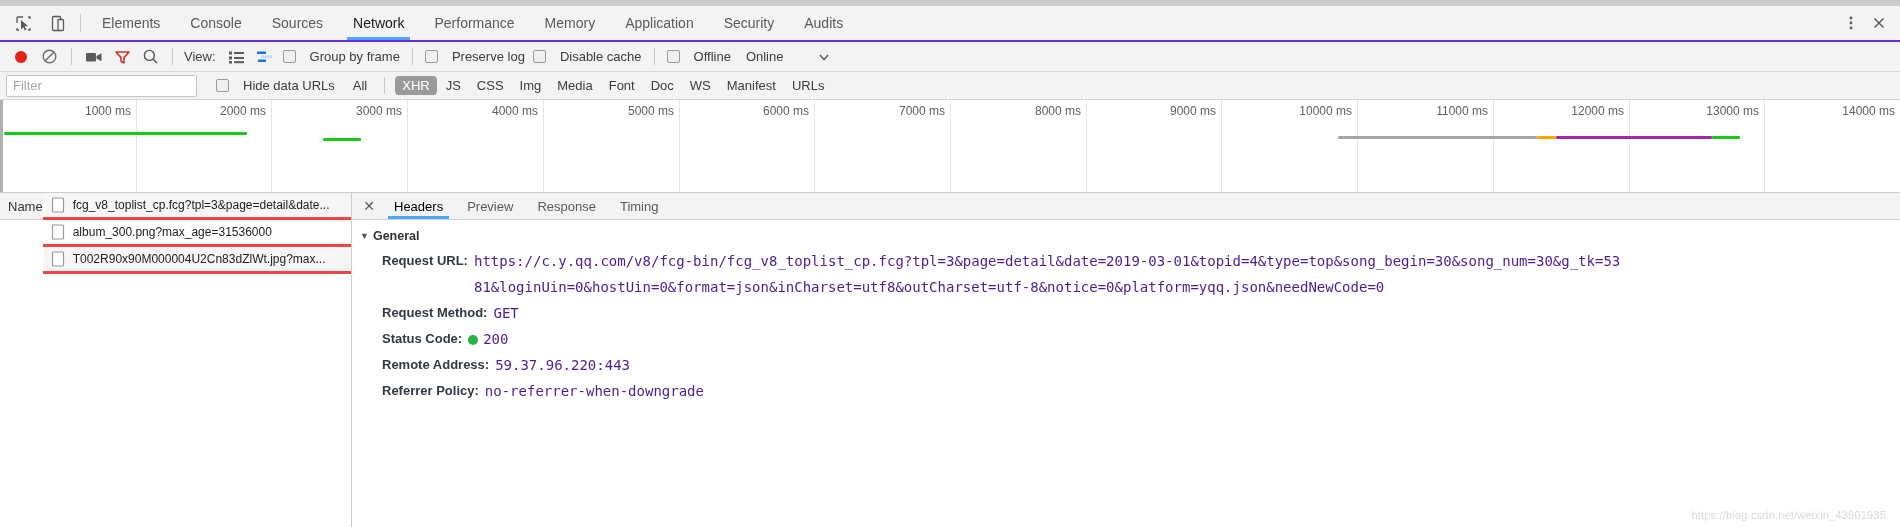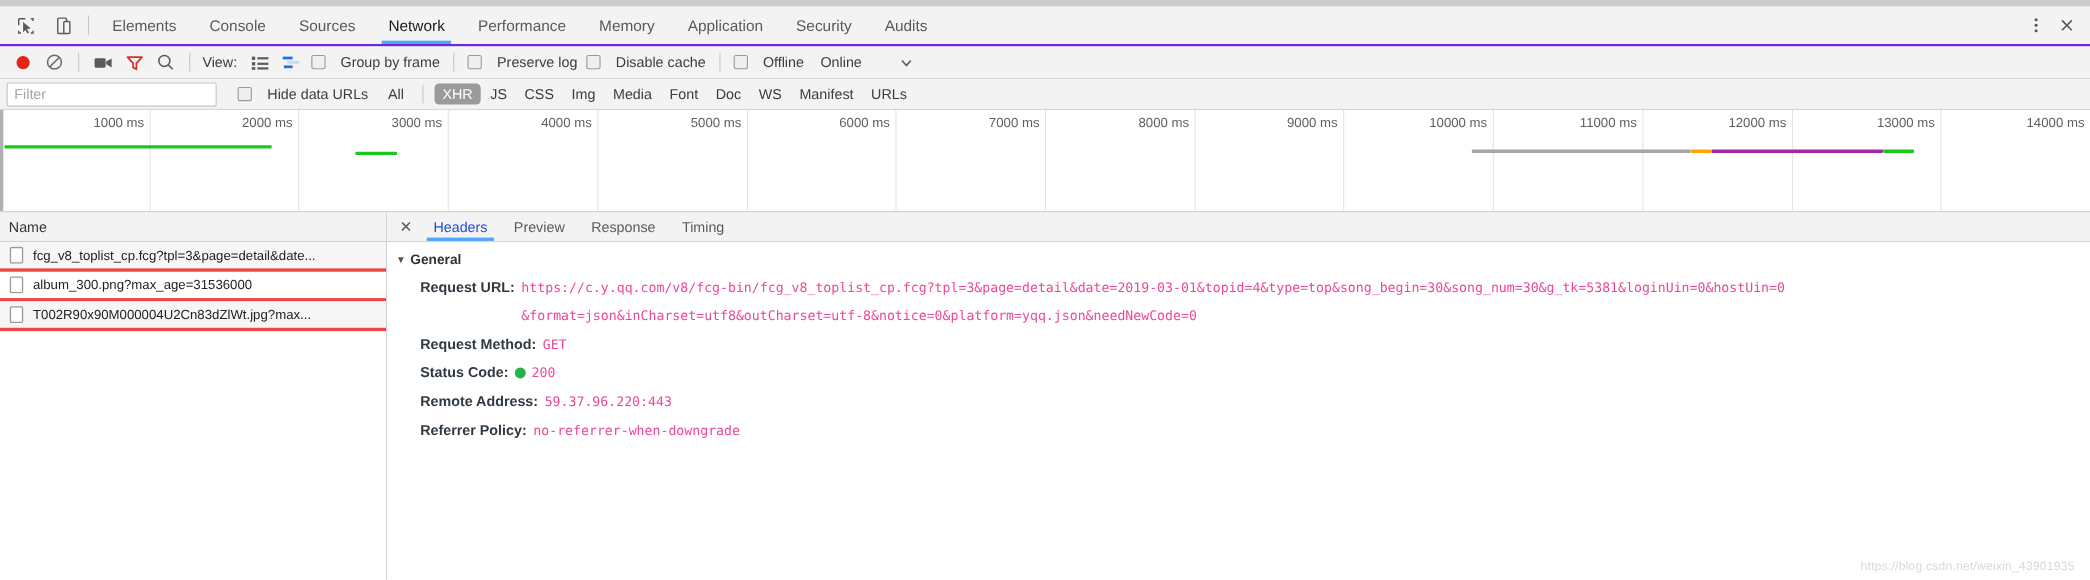--- a/index.html
+++ b/index.html
@@ -105,21 +105,21 @@
   }
   .ov-leftbar { position: absolute; left: 0; top: 0; bottom: 0; width: 3px; background: #b0b0b0; }
   .ov-bar { position: absolute; height: 3px; border-radius: 1px; }
 
   
   .main { flex: 1 1 auto; display: flex; min-height: 0; }
 
   
   .reqlist {
     width: 352px; flex: 0 0 auto; background: #fff;
-    border-right: 1px solid #cdcdcd; display: flex; flex-direction: column;
+    border-right: 1px solid #cdcdcd; display: flex; flex-direction: row;
     min-height: 0;
   }
   .rl-head {
     height: 27px; flex: 0 0 auto; background: #f3f3f3;
     border-bottom: 1px solid #d2d2d2;
     display: flex; align-items: center; padding-left: 8px;
     font-size: 13px; color: #333;
   }
   .rl-body { flex: 1 1 auto; overflow: hidden; }
   .rl-row {
@@ -141,39 +141,39 @@
   }
   .dt-close {
     width: 26px; display: flex; align-items: center; justify-content: center;
     cursor: pointer; color: #5a5a5a; font-size: 14px;
   }
   .dt-tab {
     display: flex; align-items: center; padding: 0 12px;
     font-size: 13px; color: #5a5a5a; cursor: pointer; position: relative;
     white-space: nowrap;
   }
-  .dt-tab.active { color: #1d4ed8; justify-content: center; }
+  .dt-tab.active { color: #000000; justify-content: center; }
   .dt-tab.active::after {
     content: ""; position: absolute; left: 6px; right: 6px; bottom: 0;
     height: 3px; background: #4da6ff;
   }
   .dt-body { flex: 1 1 auto; overflow: hidden; padding: 7px 0 0 0; position: relative; }
   .sec-title {
     display: flex; align-items: center; gap: 4px;
     font-size: 12.5px; font-weight: bold; color: #333;
     padding: 2px 0 5px 8px; cursor: pointer;
   }
   .tri { font-size: 9px; color: #555; }
   .kvrow {
     display: flex; font-size: 13px; line-height: 26px;
     padding-left: 30px; align-items: flex-start;
   }
   .kv-key { font-weight: bold; color: #303942; white-space: nowrap; flex: 0 0 auto; }
   .kv-val {
-    color: #ec4899; font-family: "DejaVu Sans Mono", monospace; font-size: 12px;
+    color: #4c1d95; font-family: "DejaVu Sans Mono", monospace; font-size: 14px;
     padding-left: 6px; word-break: break-all; line-height: 26px;
   }
   .statusdot {
     display: inline-block; width: 10px; height: 10px; border-radius: 50%;
     background: #24b347; margin-right: 5px; vertical-align: -1px;
   }
   .watermark {
     position: absolute; right: 14px; bottom: 6px;
     font-size: 11px; color: #d8d8d8; letter-spacing: .2px;
     user-select: none; white-space: nowrap;

